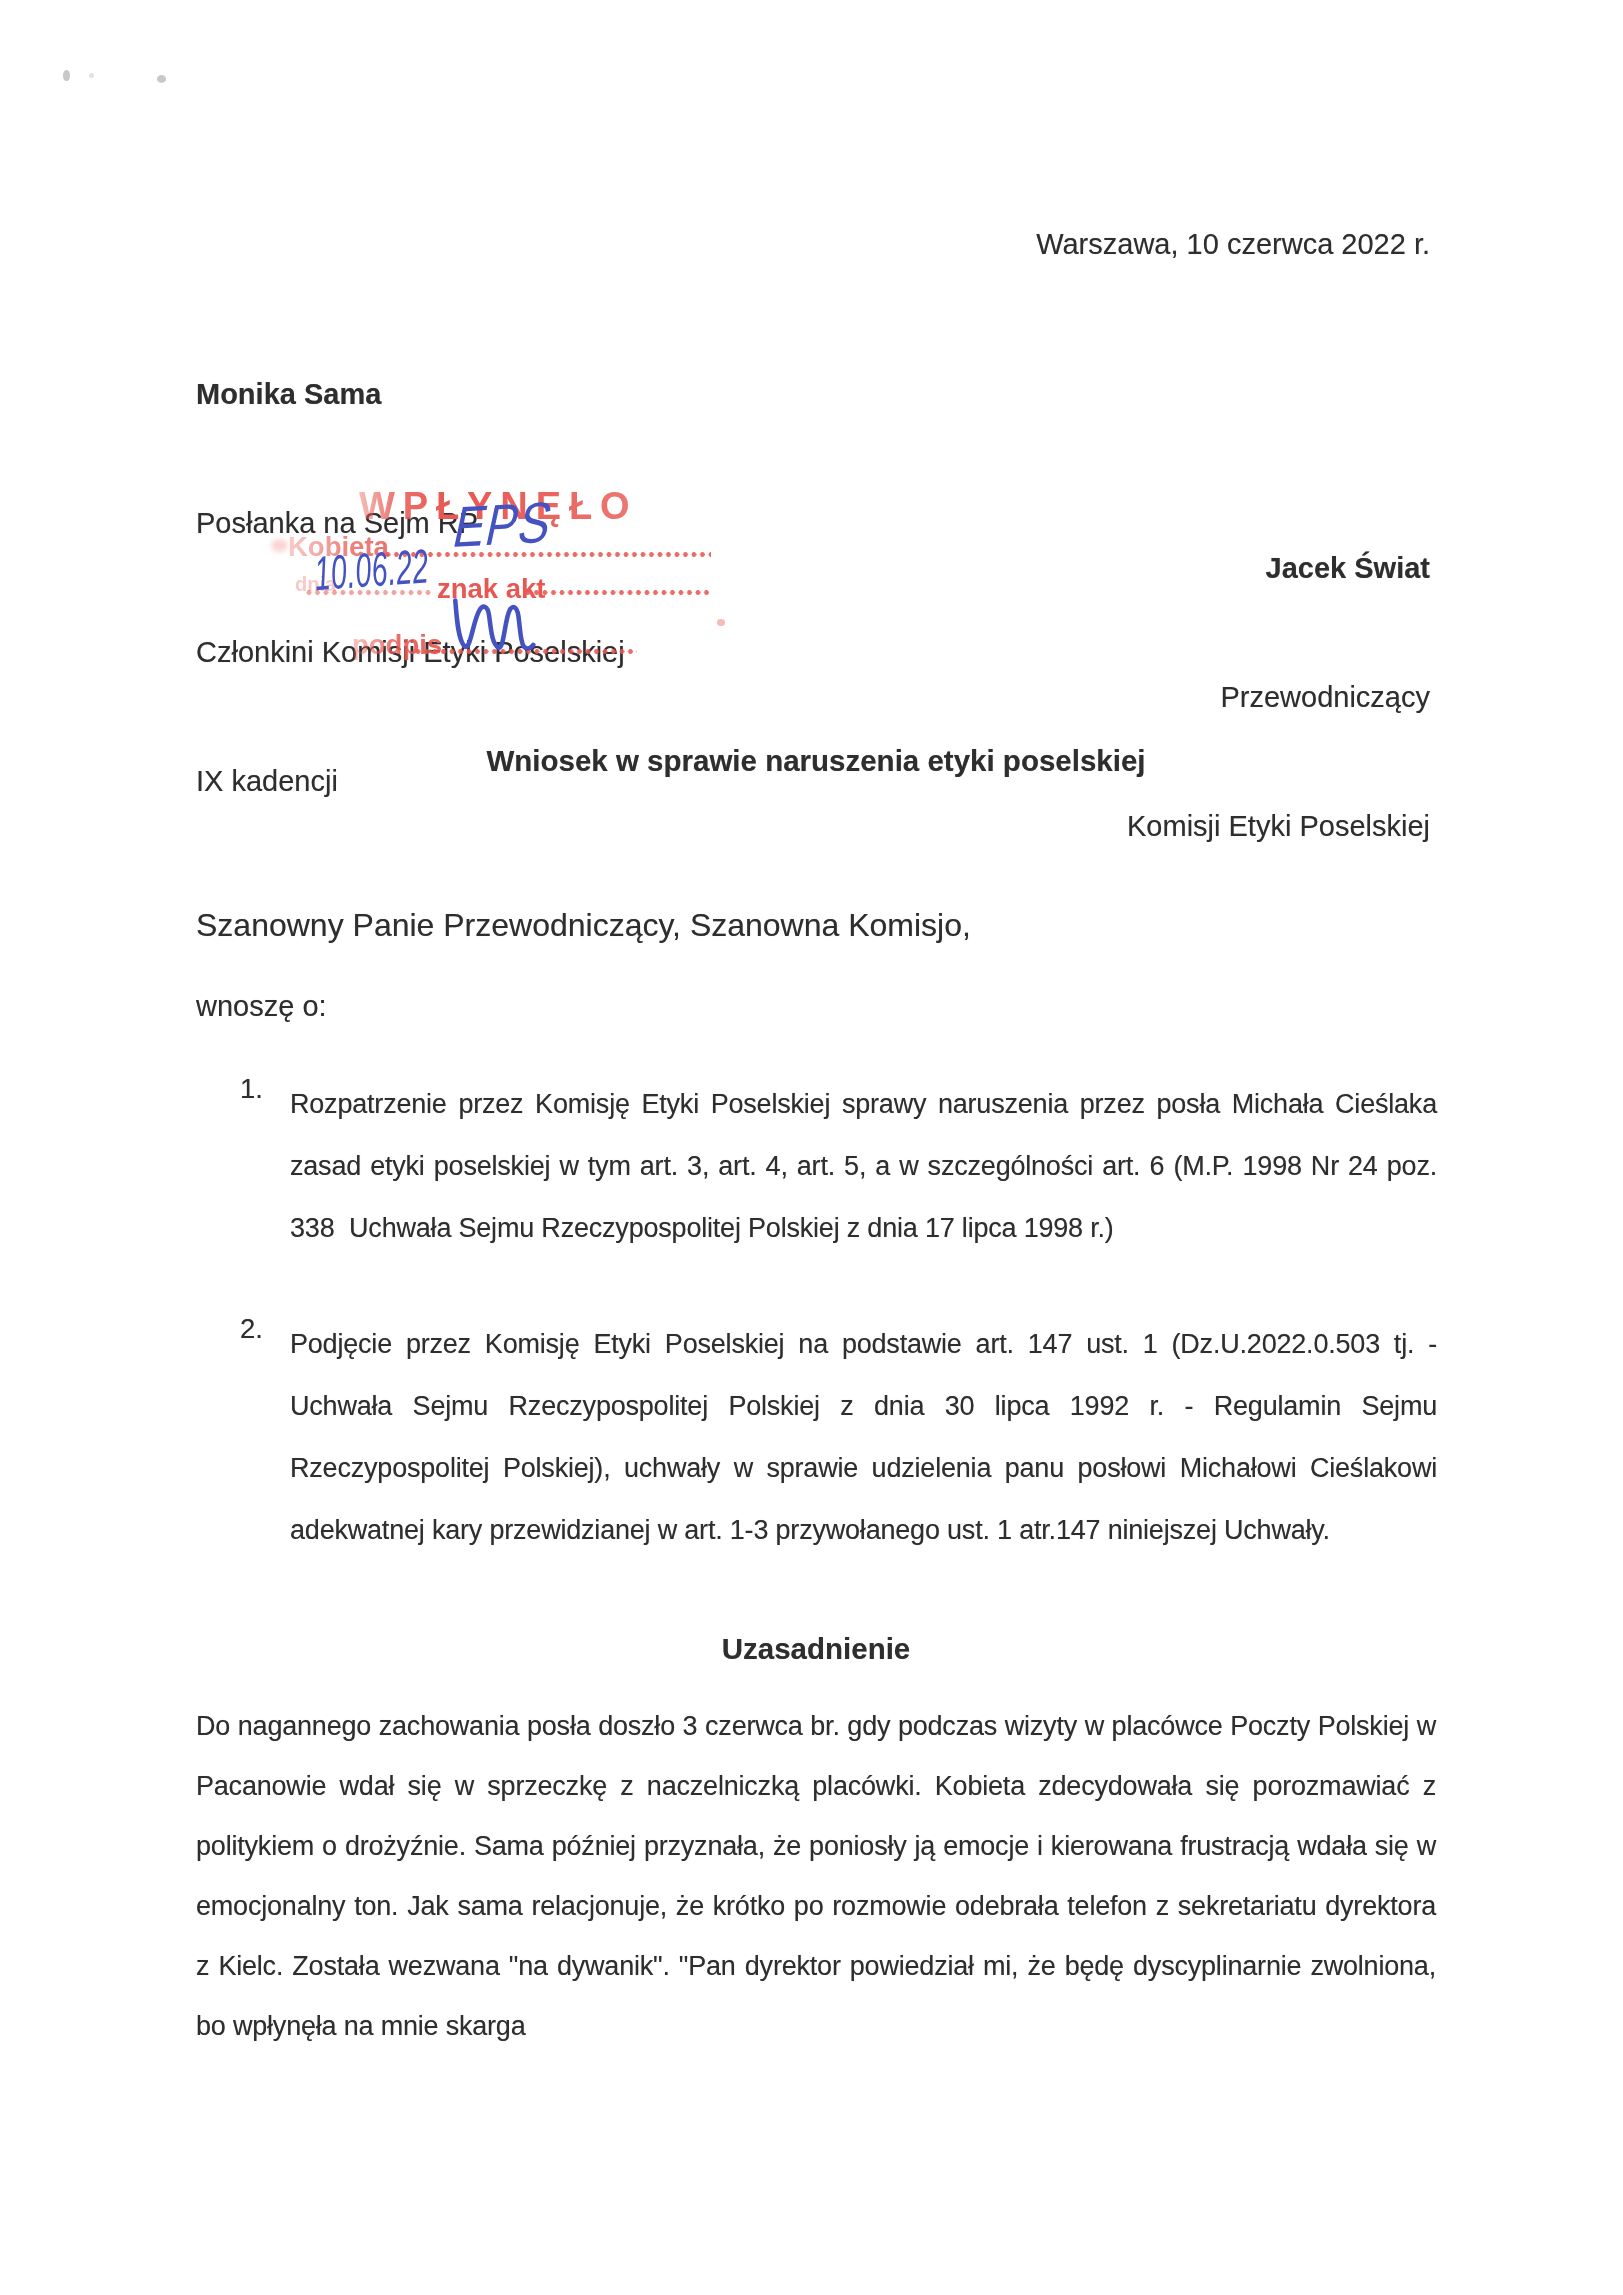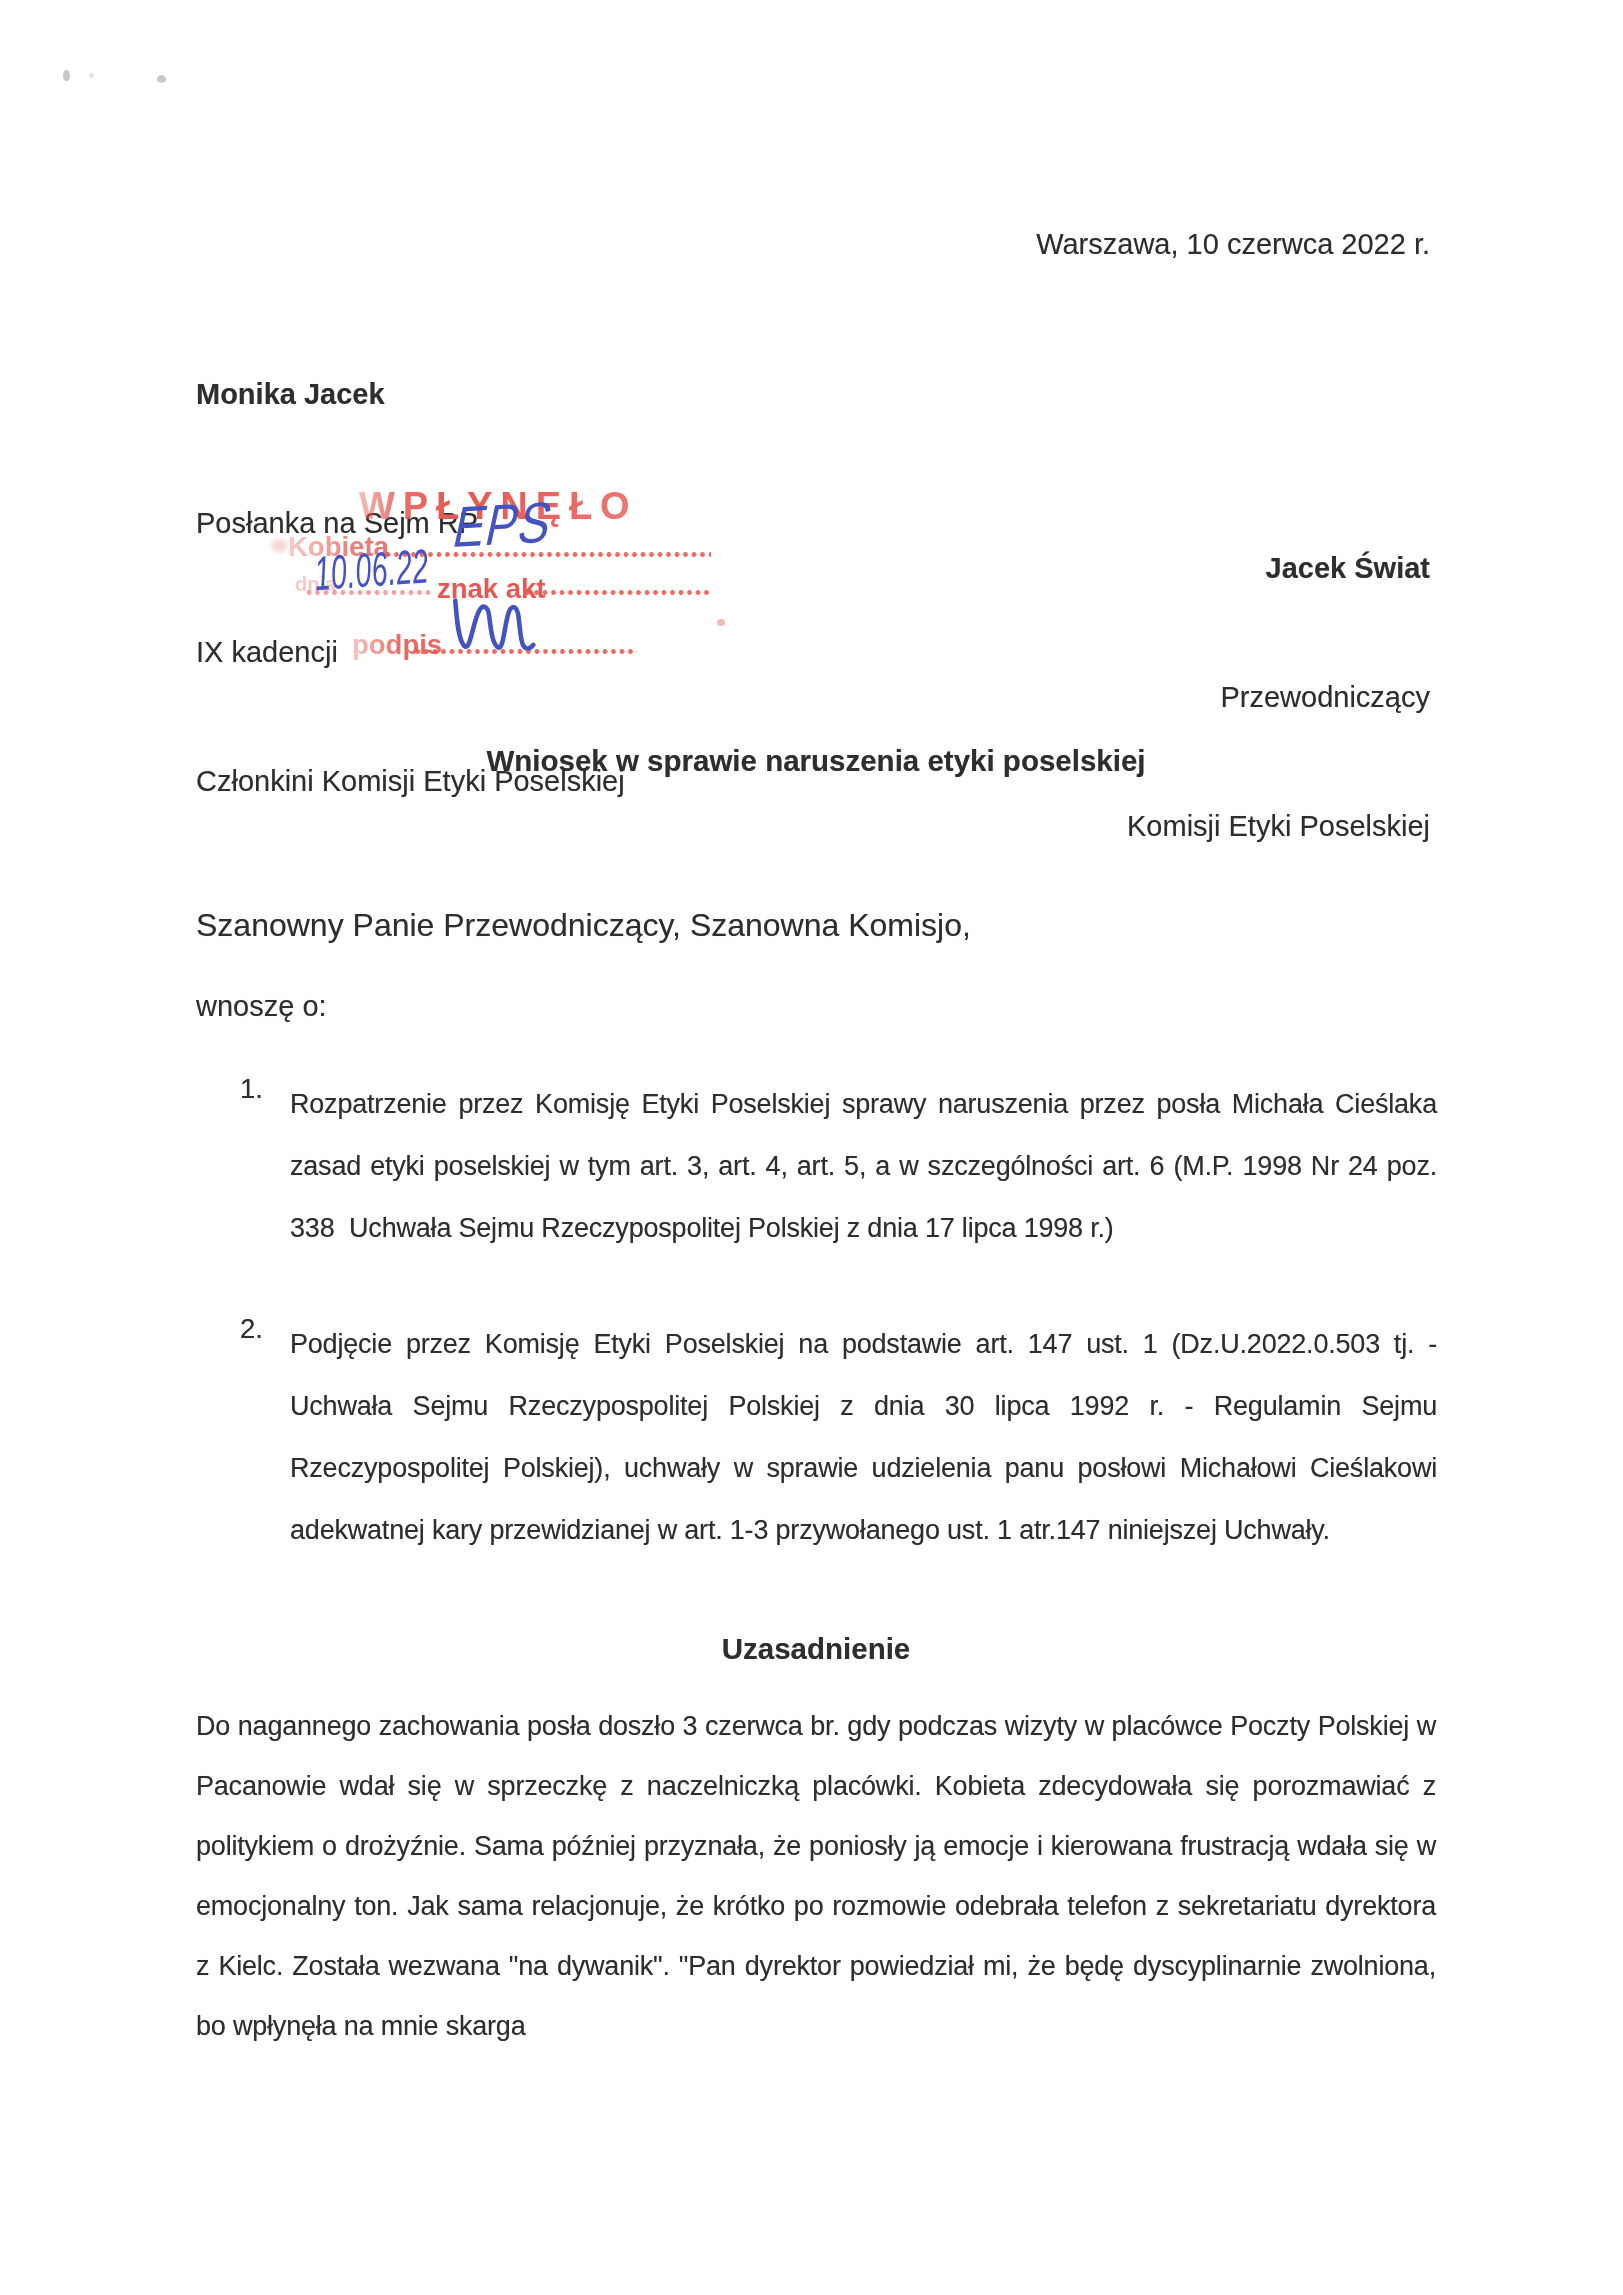--- a/index.html
+++ b/index.html
@@ -95,24 +95,24 @@
 
 <div class="page">
 
   <div class="speck" style="left:63px;top:34px;width:6.5px;height:10.5px;"></div>
   <div class="speck" style="left:89px;top:37px;width:5.2px;height:5.2px;opacity:.3;"></div>
   <div class="speck" style="left:157px;top:39px;width:9.2px;height:7.9px;"></div>
 
   <div class="txt scan date-line">Warszawa, 10 czerwca 2022 r.</div>
 
   <div class="txt scan sender">
-    <div class="name">Monika Jacek</div>
+    <div class="name">Monika Sama</div>
     <div>Posłanka na Sejm RP</div>
+    <div>Członkini Komisji Etyki Poselskiej</div>
     <div>IX kadencji</div>
-    <div>Członkini Komisji Etyki Poselskiej</div>
   </div>
 
   <div class="txt scan recipient">
     <div class="name">Jacek Świat</div>
     <div>Przewodniczący</div>
     <div>Komisji Etyki Poselskiej</div>
   </div>
 
   <div class="txt stamp-red stamp-header">WPŁYNĘŁO</div>
 

